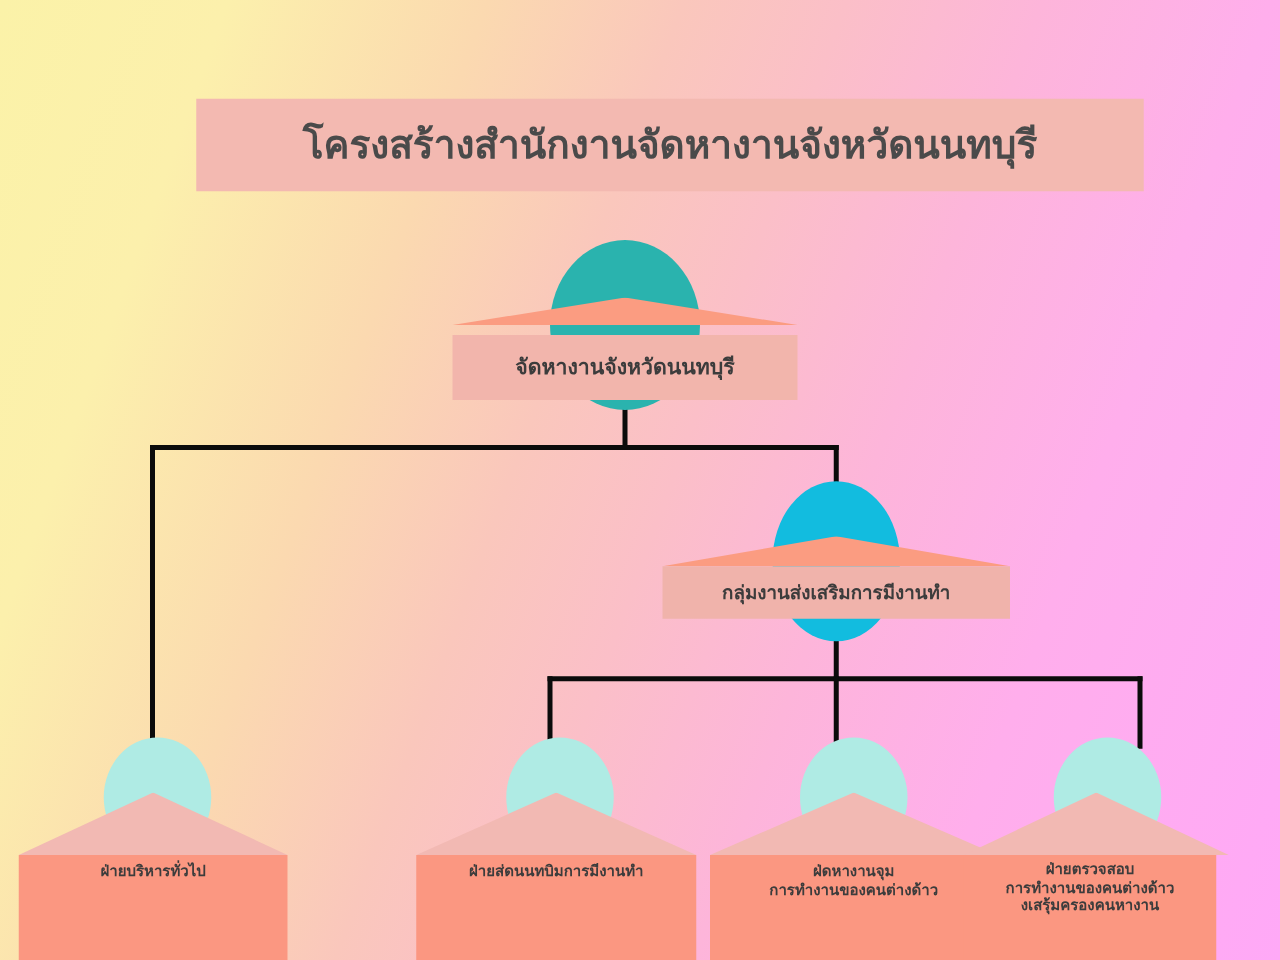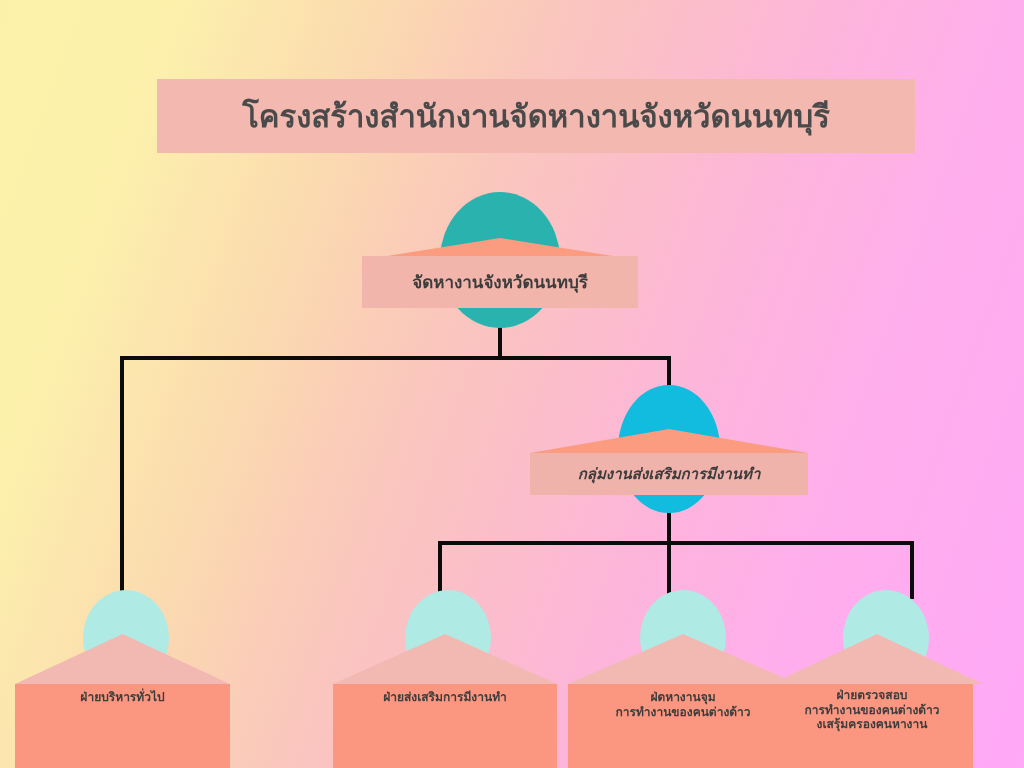--- a/index.html
+++ b/index.html
@@ -77,41 +77,40 @@
   #node-top .dome {
     left: 140px; top: 0px; width: 120px; height: 136px;
     background: #2AB3AE;
   }
   #node-top .roof {
     left: 62px; top: 46px; width: 276px; height: 22px;
     background: #FB9C81;
     clip-path: polygon(0% 100%, 50% 0%, 100% 100%);
   }
   #node-top .label-box {
-    left: 62px; top: 64px; width: 276px; height: 52px;
+    left: 62px; top: 76px; width: 276px; height: 52px;
     background: #F2B5AC;
     text-align: right;
   }
   #node-top .label-text { font-size: 17px; }
 
   
   #node-l2 { left: 480px; top: 385px; width: 378px; height: 130px; }
   #node-l2 .dome {
     left: 138px; top: 0px; width: 102px; height: 128px;
     background: #12BCDF;
   }
   #node-l2 .roof {
     left: 50px; top: 44px; width: 278px; height: 24px;
     background: #FB9C81;
     clip-path: polygon(0% 100%, 50% 0%, 100% 100%);
   }
   #node-l2 .label-box {
     left: 50px; top: 68px; width: 278px; height: 42px;
     background: #F0B3AB;
-    font-style: italic;
   }
   #node-l2 .label-text { font-size: 15px; }
 
   
   .leaf .dome {
     background: #AFEBE4;
     width: 86px; height: 96px;
   }
   .leaf .roof {
     background: #F2B9B3;
@@ -193,21 +192,21 @@
     <div class="roof"></div>
     <div class="body">
       <span class="label-text">ฝ่ายบริหารทั่วไป</span>
     </div>
   </div>
 
   <div class="node leaf" id="leaf-2">
     <div class="dome"></div>
     <div class="roof"></div>
     <div class="body">
-      <span class="label-text">ฝ่ายส่งเสริมการมีงานทำ</span>
+      <span class="label-text">ฝ่ายส่ดนนทบิมการมีงานทำ</span>
     </div>
   </div>
 
   <div class="node leaf" id="leaf-3">
     <div class="dome"></div>
     <div class="roof"></div>
     <div class="body">
       <span class="label-text">
         <span>ฝ่ดหางานจุม</span><br>
         <span>การทำงานของคนต่างด้าว</span>

